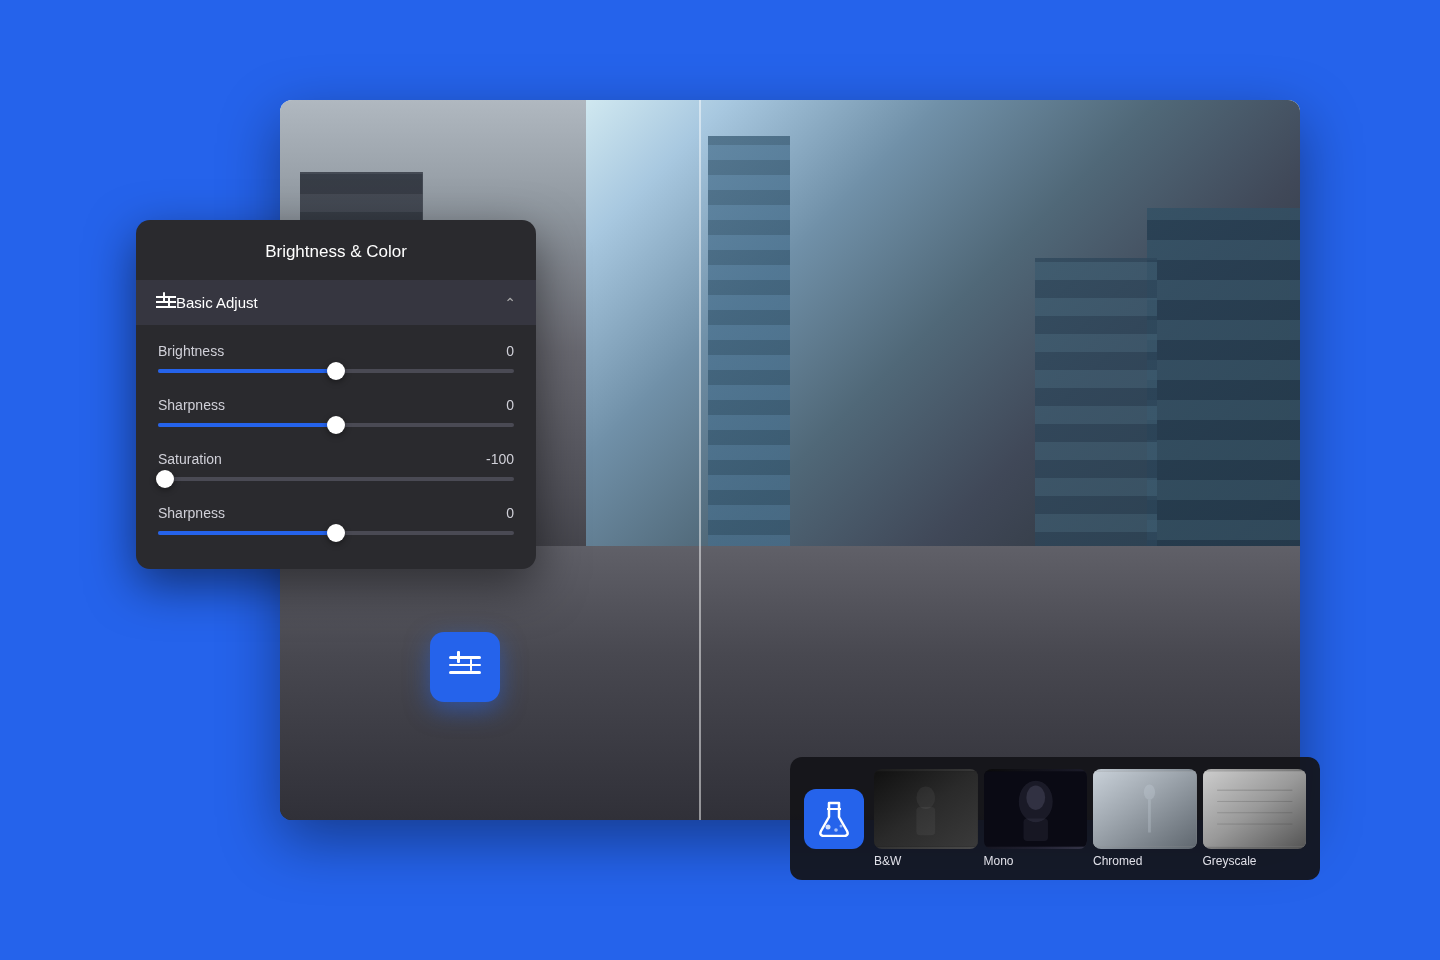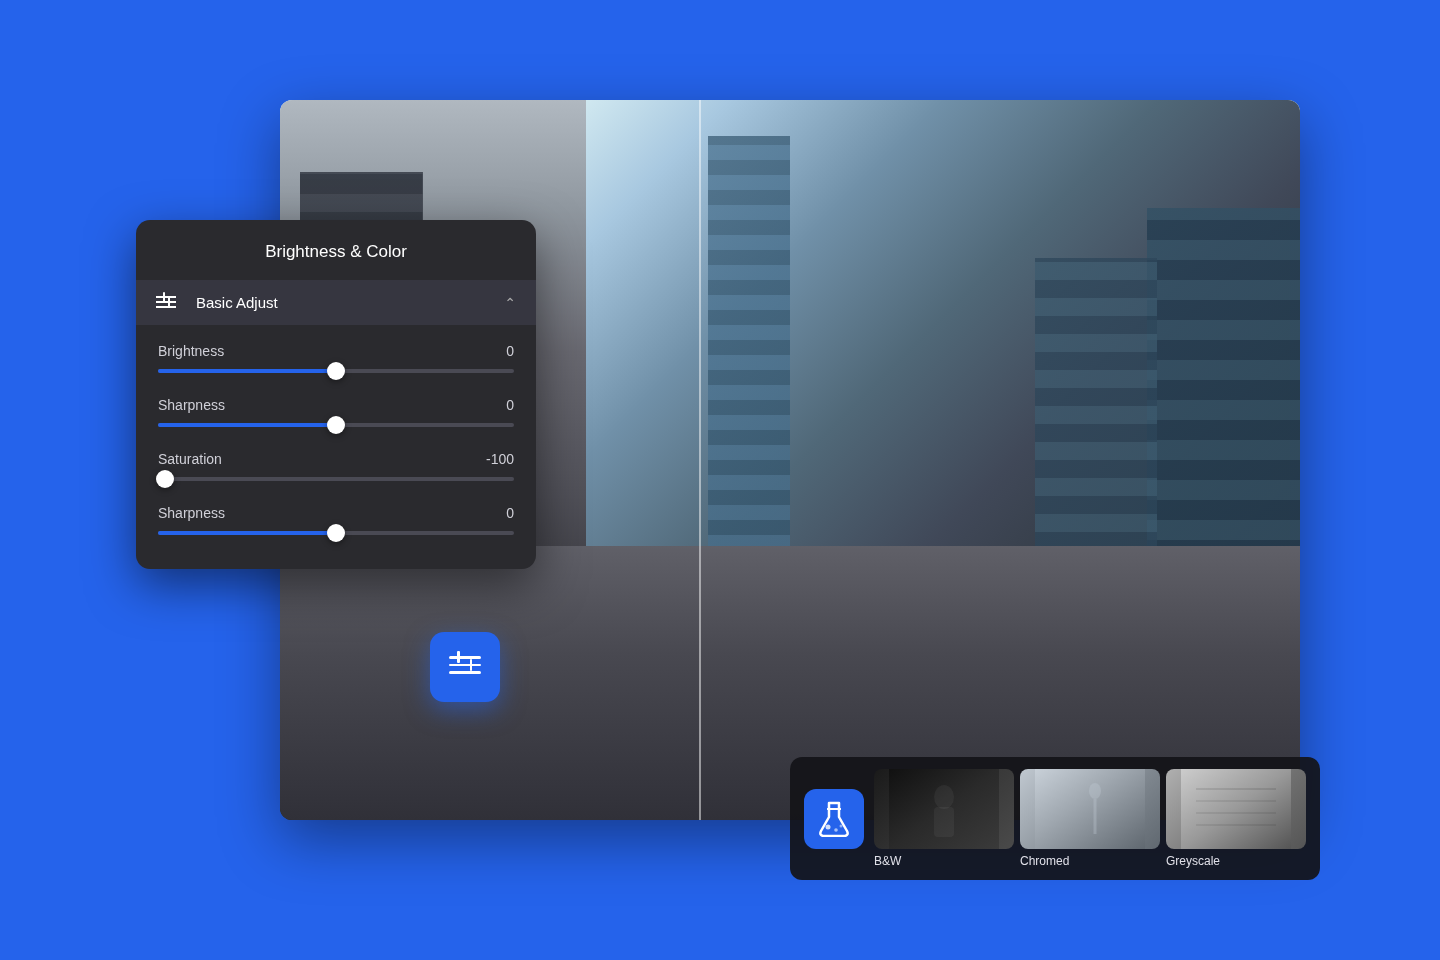--- a/index.html
+++ b/index.html
@@ -202,21 +202,21 @@
       justify-content: space-between;
       background: #363640;
       padding: 14px 20px;
       margin: 0 0 8px 0;
       cursor: pointer;
     }
 
     .section-header-left {
       display: flex;
       align-items: center;
-      gap: 20px;
+      gap: 0;
       color: #ffffff;
       font-size: 15px;
     }
 
     .adjust-icon {
       width: 20px;
       height: 14px;
       display: flex;
       flex-direction: column;
       gap: 3px;
@@ -591,20 +591,31 @@
             </linearGradient>
           </defs>
 
           <ellipse cx="55" cy="28" rx="10" ry="12" fill="rgba(255,255,255,0.05)"></ellipse>
           <rect x="45" y="38" width="20" height="30" rx="4" fill="rgba(255,255,255,0.05)"></rect>
         </svg>
       </div>
       <span class="filter-label">B&amp;W</span>
     </div>
 
+    <div class="filter-item">
+      <div class="filter-thumb filter-thumb-mono">
+        <svg width="100%" height="100%" viewBox="0 0 110 80" xmlns="http://www.w3.org/2000/svg">
+          <rect width="110" height="80" fill="#0a0a14"></rect>
+          <ellipse cx="55" cy="32" rx="18" ry="22" fill="rgba(180,180,220,0.1)"></ellipse>
+          <ellipse cx="55" cy="28" rx="10" ry="13" fill="rgba(180,180,220,0.15)"></ellipse>
+          <rect x="42" y="50" width="26" height="24" rx="4" fill="rgba(180,180,220,0.08)"></rect>
+        </svg>
+      </div>
+      <span class="filter-label">Mono</span>
+    </div>
 
     <div class="filter-item">
       <div class="filter-thumb filter-thumb-chromed">
         <svg width="100%" height="100%" viewBox="0 0 110 80" xmlns="http://www.w3.org/2000/svg">
           <rect width="110" height="80" fill="#909090"></rect>
           <rect x="0" y="0" width="110" height="80" fill="url(#chromgrad)"></rect>
           <defs>
             <linearGradient id="chromgrad" x1="0" y1="0" x2="1" y2="1">
               <stop offset="0%" stop-color="#c8d0d8"></stop>
               <stop offset="40%" stop-color="#a0a8b0"></stop>

